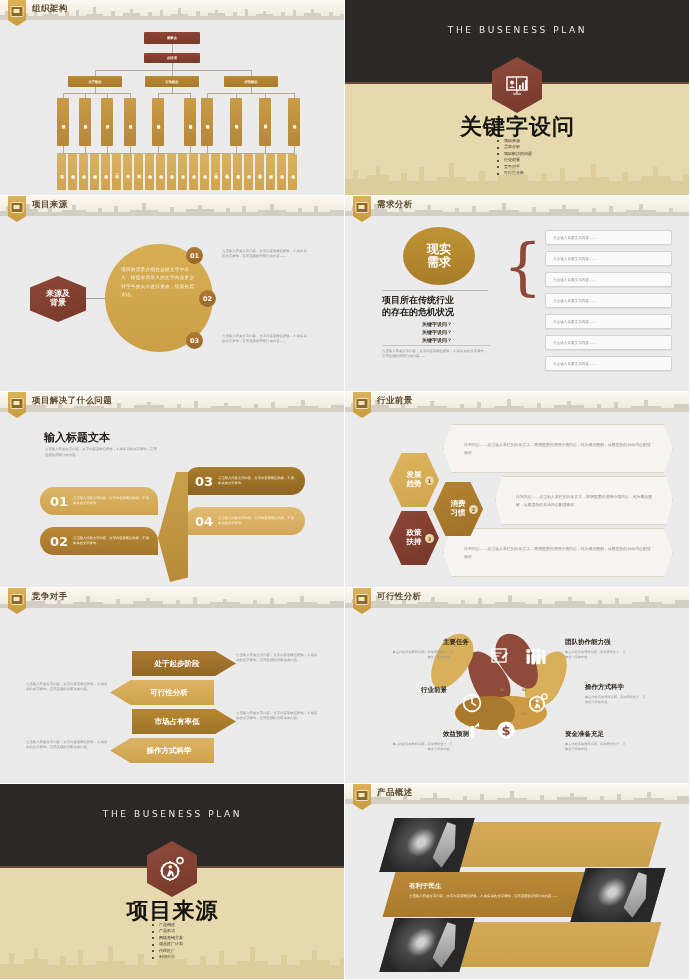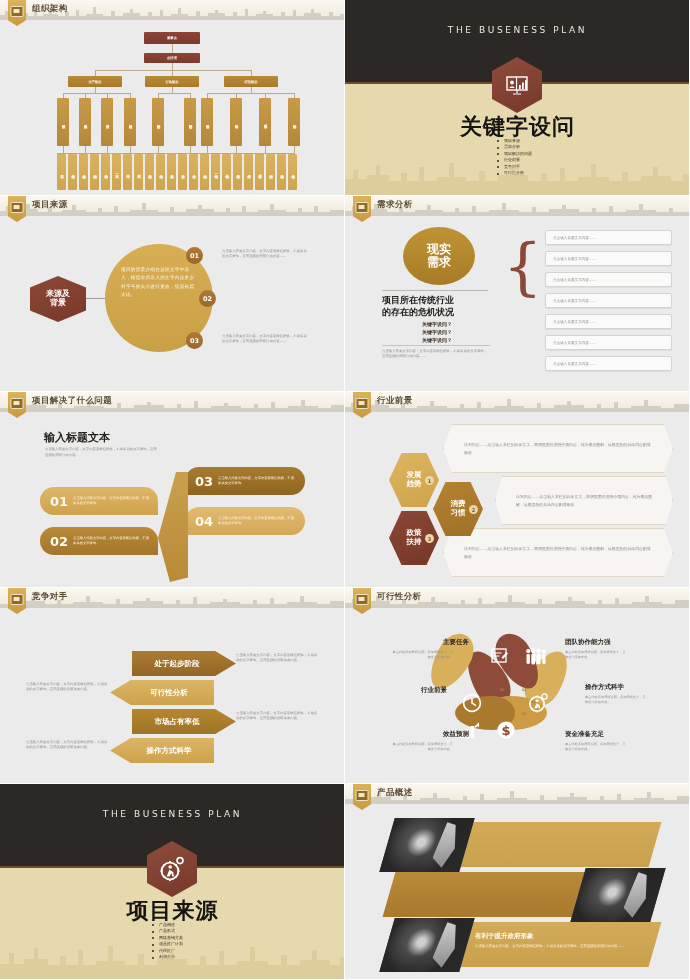--- a/index.html
+++ b/index.html
@@ -557,26 +557,26 @@
       <div class="photo" style="left:42px;top:14px;width:80px;height:54px;">
         <div class="g"></div>
           <div class="d"></div>
       </div>
 
       <div class="shearband" style="left:44px;top:68px;width:200px;height:45px;background:linear-gradient(180deg,#b98a38,#a9792c);"></div>
       <div class="photo" style="left:233px;top:64px;width:80px;height:54px;">
         <div class="g"></div>
           <div class="d"></div>
       </div>
+      <div style="position:absolute;left:64px;top:78px;width:165px;">
+        <div style="color:#fffaf0;font-size:6.5px;font-weight:bold;">有利于民生</div>
+        <div class="phw" style="margin-top:3px;">点击输入简要文字内容，文字内容需概括精炼，不用多余的文字修饰，言简意赅的说明分项内容……</div>
+      </div>
 
       <div class="shearband" style="left:110px;top:118px;width:200px;height:45px;background:linear-gradient(180deg,#d4aa59,#c9a04c);"></div>
       <div class="photo" style="left:42px;top:114px;width:80px;height:54px;">
         <div class="g"></div>
           <div class="d"></div>
       </div>
-      <div style="position:absolute;left:130px;top:128px;width:165px;">
-        <div style="color:#fffaf0;font-size:6.5px;font-weight:bold;">有利于提升政府形象</div>
-        <div class="phw" style="margin-top:3px;">点击输入简要文字内容，文字内容需概括精炼，不用多余的文字修饰，言简意赅的说明分项内容……</div>
-      </div>
     </div>
   </div>
 
 </div>
 
 </body></html>

